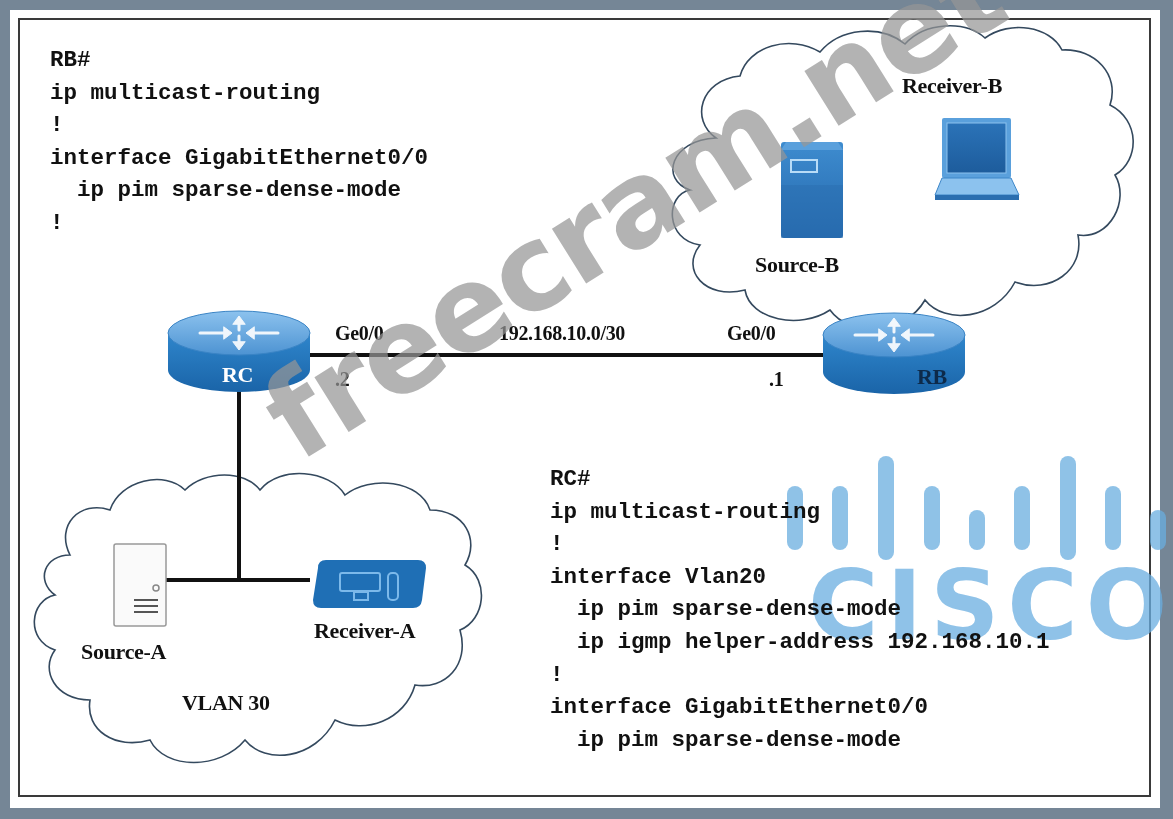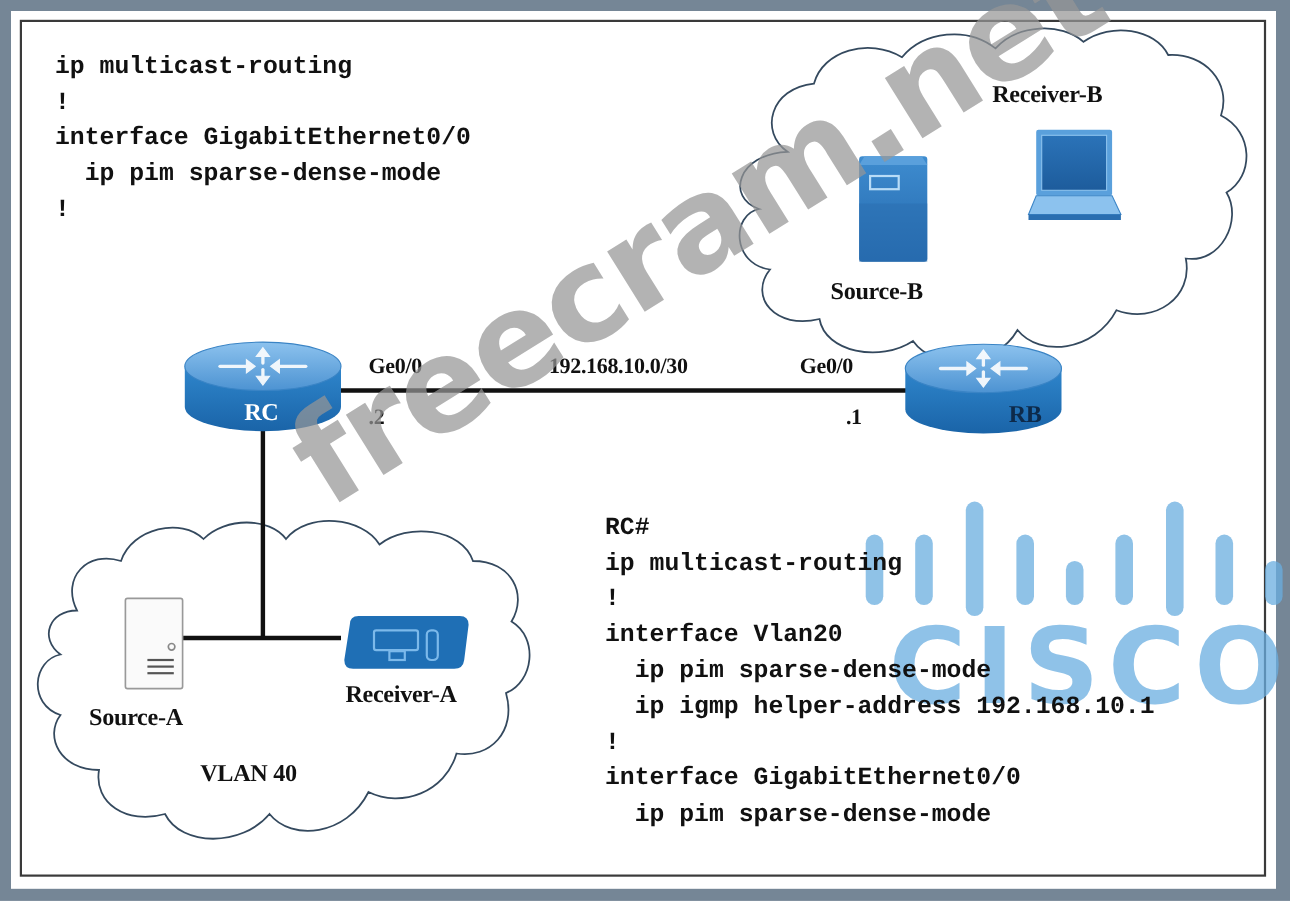--- a/index.html
+++ b/index.html
@@ -154,32 +154,32 @@
     <rect x="969" y="510" width="16" height="40" rx="8"></rect>
     <rect x="1014" y="486" width="16" height="64" rx="8"></rect>
     <rect x="1060" y="456" width="16" height="104" rx="8"></rect>
     <rect x="1105" y="486" width="16" height="64" rx="8"></rect>
     <rect x="1150" y="510" width="16" height="40" rx="8"></rect>
   </g>
 </svg>
 
 <div style="position:absolute; left:808px; top:558px; font-family:'DejaVu Sans',sans-serif; font-weight:bold; font-size:96px; letter-spacing:8px; color:rgba(106,174,224,0.75); line-height:1;">CISCO</div>
 
-<pre class="code" style="left:50px; top:44px;"><span class="line">ip multicast-routing</span><span class="line">!</span><span class="line">interface GigabitEthernet0/0</span><span class="line">  ip pim sparse-dense-mode</span><span class="line">!</span></pre>
+<pre class="code" style="left:50px; top:44px;"><span class="line">RB#</span><span class="line">ip multicast-routing</span><span class="line">!</span><span class="line">interface GigabitEthernet0/0</span><span class="line">  ip pim sparse-dense-mode</span><span class="line">!</span></pre>
 
 <pre class="code" style="left:550px; top:463px;"><span class="line">RC#</span><span class="line">ip multicast-routing</span><span class="line">!</span><span class="line">interface Vlan20</span><span class="line">  ip pim sparse-dense-mode</span><span class="line">  ip igmp helper-address 192.168.10.1</span><span class="line">!</span><span class="line">interface GigabitEthernet0/0</span><span class="line">  ip pim sparse-dense-mode</span></pre>
 
 <div class="label lbl-lg" style="left:222px; top:362px; color:#ffffff;">RC</div>
 <div class="label lbl-lg" style="left:877px; top:364px; color:#0d2a4a;margin-left:40px;">RB</div>
 
 <div class="label lbl-md" style="left:335px; top:322px;">Ge0/0</div>
 <div class="label lbl-md" style="left:499px; top:322px;">192.168.10.0/30</div>
 <div class="label lbl-md" style="left:727px; top:322px;">Ge0/0</div>
 <div class="label lbl-md" style="left:335px; top:368px;">.2</div>
 <div class="label lbl-md" style="left:769px; top:368px;">.1</div>
 
 <div class="label lbl-lg" style="left:755px; top:252px;">Source-B</div>
 <div class="label lbl-lg" style="left:902px; top:73px;">Receiver-B</div>
 <div class="label lbl-lg" style="left:81px; top:639px;">Source-A</div>
 <div class="label lbl-lg" style="left:314px; top:618px;">Receiver-A</div>
-<div class="label lbl-lg" style="left:182px; top:690px;">VLAN 40</div>
+<div class="label lbl-lg" style="left:182px; top:690px;">VLAN 30</div>
 
 <div class="watermark">freecram.net</div>
 
 </body></html>

